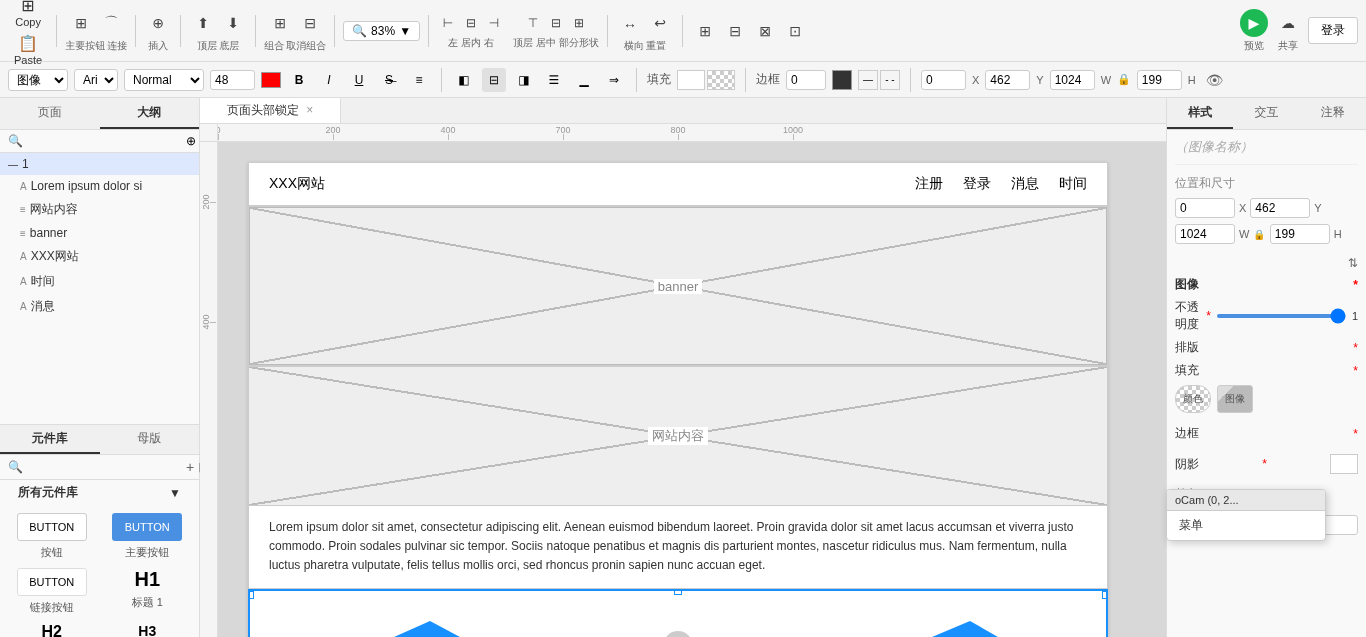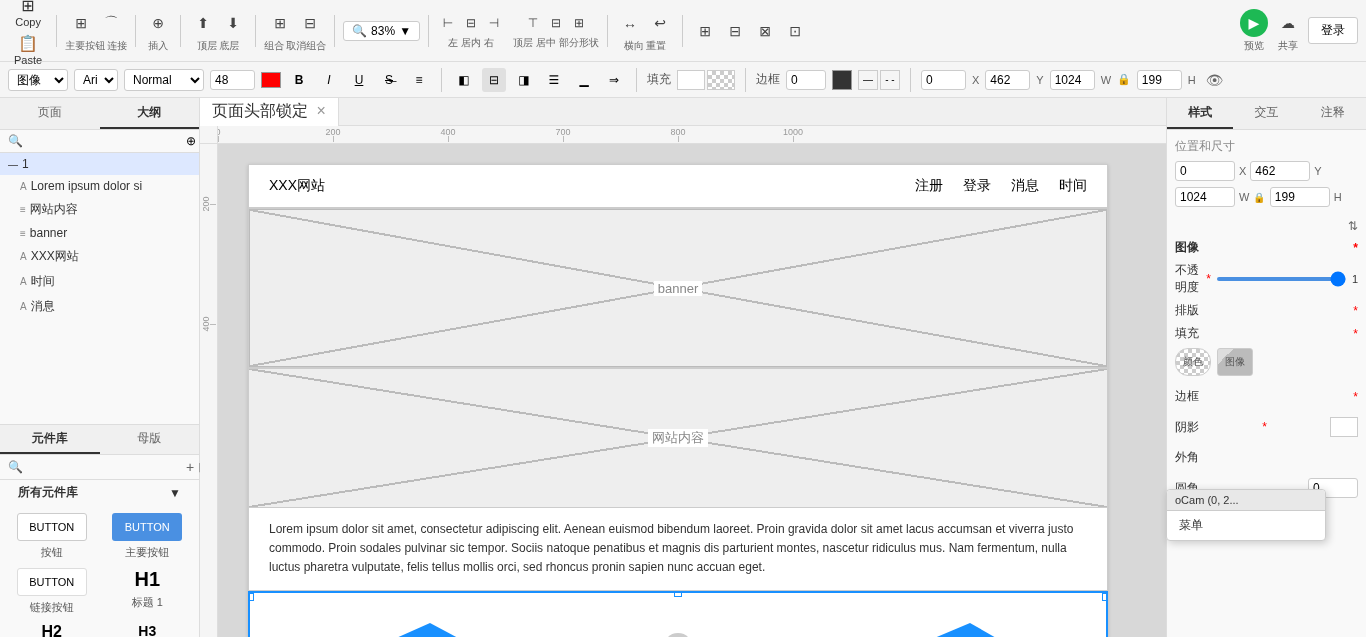--- a/index.html
+++ b/index.html
@@ -159,21 +159,21 @@
       background: #e8e8e8;
       display: flex;
       flex-direction: column;
       overflow: hidden;
     }
     .canvas-tabs {
       display: flex; align-items: center; background: #f0f0f0;
       border-bottom: 1px solid #ddd; height: 28px;
     }
     .canvas-tab {
-      padding: 4px 12px; font-size: 16px; cursor: pointer; color: #555;
+      padding: 4px 27px; font-size: 12px; cursor: pointer; color: #555;
       border-right: 1px solid #ddd; background: #e8e8e8;
     }
     .canvas-tab.active { background: #fff; color: #333; }
     .canvas-tab-close { margin-left: 4px; color: #999; cursor: pointer; }
     .page-header {
       display: flex; align-items: center; justify-content: space-between;
       padding: 12px 20px; border: 1px solid #ccc;
       font-size: 14px;
     }
     .page-header-nav { display: flex; gap: 20px; font-size: 14px; }
@@ -696,20 +696,23 @@
   </div>
 
   <div class="right-panel">
     <div class="right-tabs">
       <div class="right-tab active">样式</div>
       <div class="right-tab">交互</div>
       <div class="right-tab">注释</div>
     </div>
     <div class="right-content">
 
+      <div style="margin-bottom:10px;padding-bottom:8px;border-bottom:1px solid #eee">
+        <div class="title-placeholder">（图像名称）</div>
+      </div>
 
       <div class="right-section">
         <div class="right-section-title">
           <span>位置和尺寸</span>
         </div>
         <div class="right-input-row">
           <input class="right-input" type="text" value="0" style="">
           <span class="right-label">X</span>
           <input class="right-input" type="text" value="462" style="">
           <span class="right-label">Y</span>

